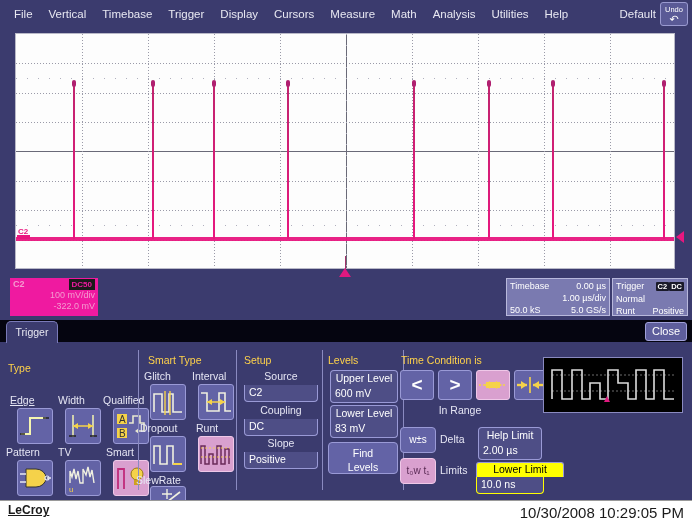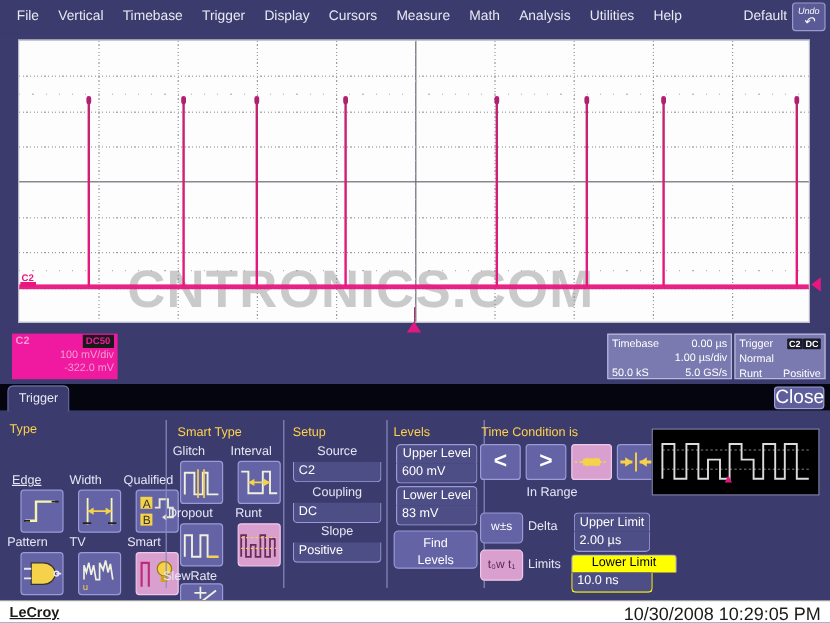--- a/index.html
+++ b/index.html
@@ -40,21 +40,20 @@
     width: 28px; height: 24px;
     background: #5a5a96;
     border: 1px solid #9a9ad0;
     border-radius: 3px;
     color: #fff;
     font-size: 7.5px;
     text-align: center;
     line-height: 9px;
     padding-top: 2px;
     cursor: pointer;
-    font-style: italic;
   }
   .undo-arrow { font-size: 11px; line-height: 10px; display:block; }
 
   
   .scope-area {
     position: absolute;
     left: 0; top: 28px;
     width: 692px; height: 246px;
     background: #3b3b6e;
   }
@@ -224,21 +223,21 @@
     line-height: 20px;
     cursor:pointer;
   }
   .close-btn {
     position:absolute; right: 5px; top: 2px;
     width: 42px; height: 19px;
     background:#5e5e9c;
     border:1px solid #a0a0d8;
     border-radius:3px;
     color:#ffffff;
-    font-size:16px;
+    font-size:11px;
     text-align:center;
     line-height:17px;
     cursor:pointer;
   }
   .panel-body { position:absolute; left:0; top:22px; width:692px; height:158px; }
 
   .sec-title {
     color:#ffd24a; font-size:10.5px; position:absolute;
   }
   .divider { position:absolute; width:1px; background:#8a8ac0; }
@@ -383,21 +382,20 @@
     <div class="gl-v" style="left:132px"></div>
     <div class="gl-v" style="left:198px"></div>
     <div class="gl-v" style="left:264px"></div>
     <div class="gl-center-v" style="left:330px"></div>
     <div class="gl-v" style="left:396px"></div>
     <div class="gl-v" style="left:462px"></div>
     <div class="gl-v" style="left:528px"></div>
     <div class="gl-v" style="left:594px"></div>
     <div class="tickcol" style="left:330px"></div>
 
-    <div class="watermark" style="left:90px; top:183px;">CNTRONICS.COM</div>
 
     <div class="trace-base" style="top:203px"></div>
 
     <div class="spike" style="left:57px;  top:48px; height:157px;"></div>
     <div class="spike-cap" style="left:56px; top:46px;"></div>
 
     <div class="spike" style="left:136px; top:48px; height:157px;"></div>
     <div class="spike-cap" style="left:135px; top:46px;"></div>
 
     <div class="spike" style="left:197px; top:48px; height:157px;"></div>
@@ -466,21 +464,21 @@
   </div>
 </div>
 
 <div class="dialog">
   <div class="tabstrip"></div>
   <div class="tab">Trigger</div>
   <div class="close-btn">Close</div>
 
   <div class="panel-body">
 
-    <div class="sec-title" style="left:8px; top:10px;text-align:right;">Type</div>
+    <div class="sec-title" style="left:8px; top:20px;text-align:right;">Type</div>
 
     <div class="ico-label" style="left:10px; top:52px; width:50px;text-decoration:underline;">Edge</div>
     <div class="ico" style="left:17px; top:66px;">
       <svg width="34" height="34" viewBox="0 0 34 34">
         <polyline points="3,25 12,25 12,9 28,9" fill="none" stroke="#f5f5b0" stroke-width="2"></polyline>
         <line x1="2" y1="25" x2="7" y2="25" stroke="#222" stroke-width="1.5"></line>
         <line x1="25" y1="9" x2="31" y2="9" stroke="#222" stroke-width="1.5"></line>
       </svg>
     </div>
 
@@ -646,21 +644,21 @@
     </div>
 
     <div class="fld-label" style="left:410px; top:62px; width:100px; text-align:center;">In Range</div>
 
     <div class="btn2" style="left:400px; top:85px; width:36px; height:26px; line-height:24px; font-size:10px;">w±s</div>
     <div class="fld-label" style="left:440px; top:91px; width:42px; text-align:left;">Delta</div>
 
     <div class="btn2 " style="left:400px; top:116px; width:36px; height:26px; line-height:24px; font-size:10px; background:#d9a0cf; border-color:#efc8e8; color:#5a2a55;">t₀w t₁</div>
     <div class="fld-label" style="left:440px; top:122px; width:42px; text-align:left;">Limits</div>
 
-    <div class="fld-top" style="left:478px; top:85px; width:64px; height:16px;">Upper Limit</div>
+    <div class="fld-top" style="left:478px; top:85px; width:64px; height:16px;">Help Limit</div>
     <div class="fld" style="left:478px; top:101px; width:64px; height:17px;">2.00 µs</div>
 
     <div class="yellowbar" style="left:476px; top:120px; width:88px; height:15px;">Lower Limit</div>
     <div class="fld" style="left:476px; top:135px; width:68px; height:17px; border-color:#ffff00;">10.0 ns</div>
   </div>
 
   <div class="preview" style="left:543px; top:37px; position:absolute;">
     <svg width="138" height="54" viewBox="0 0 138 54">
       <line x1="8" y1="17" x2="130" y2="17" stroke="#888" stroke-width="0.8" stroke-dasharray="2,2"></line>
       <line x1="8" y1="33" x2="130" y2="33" stroke="#888" stroke-width="0.8" stroke-dasharray="2,2"></line>

